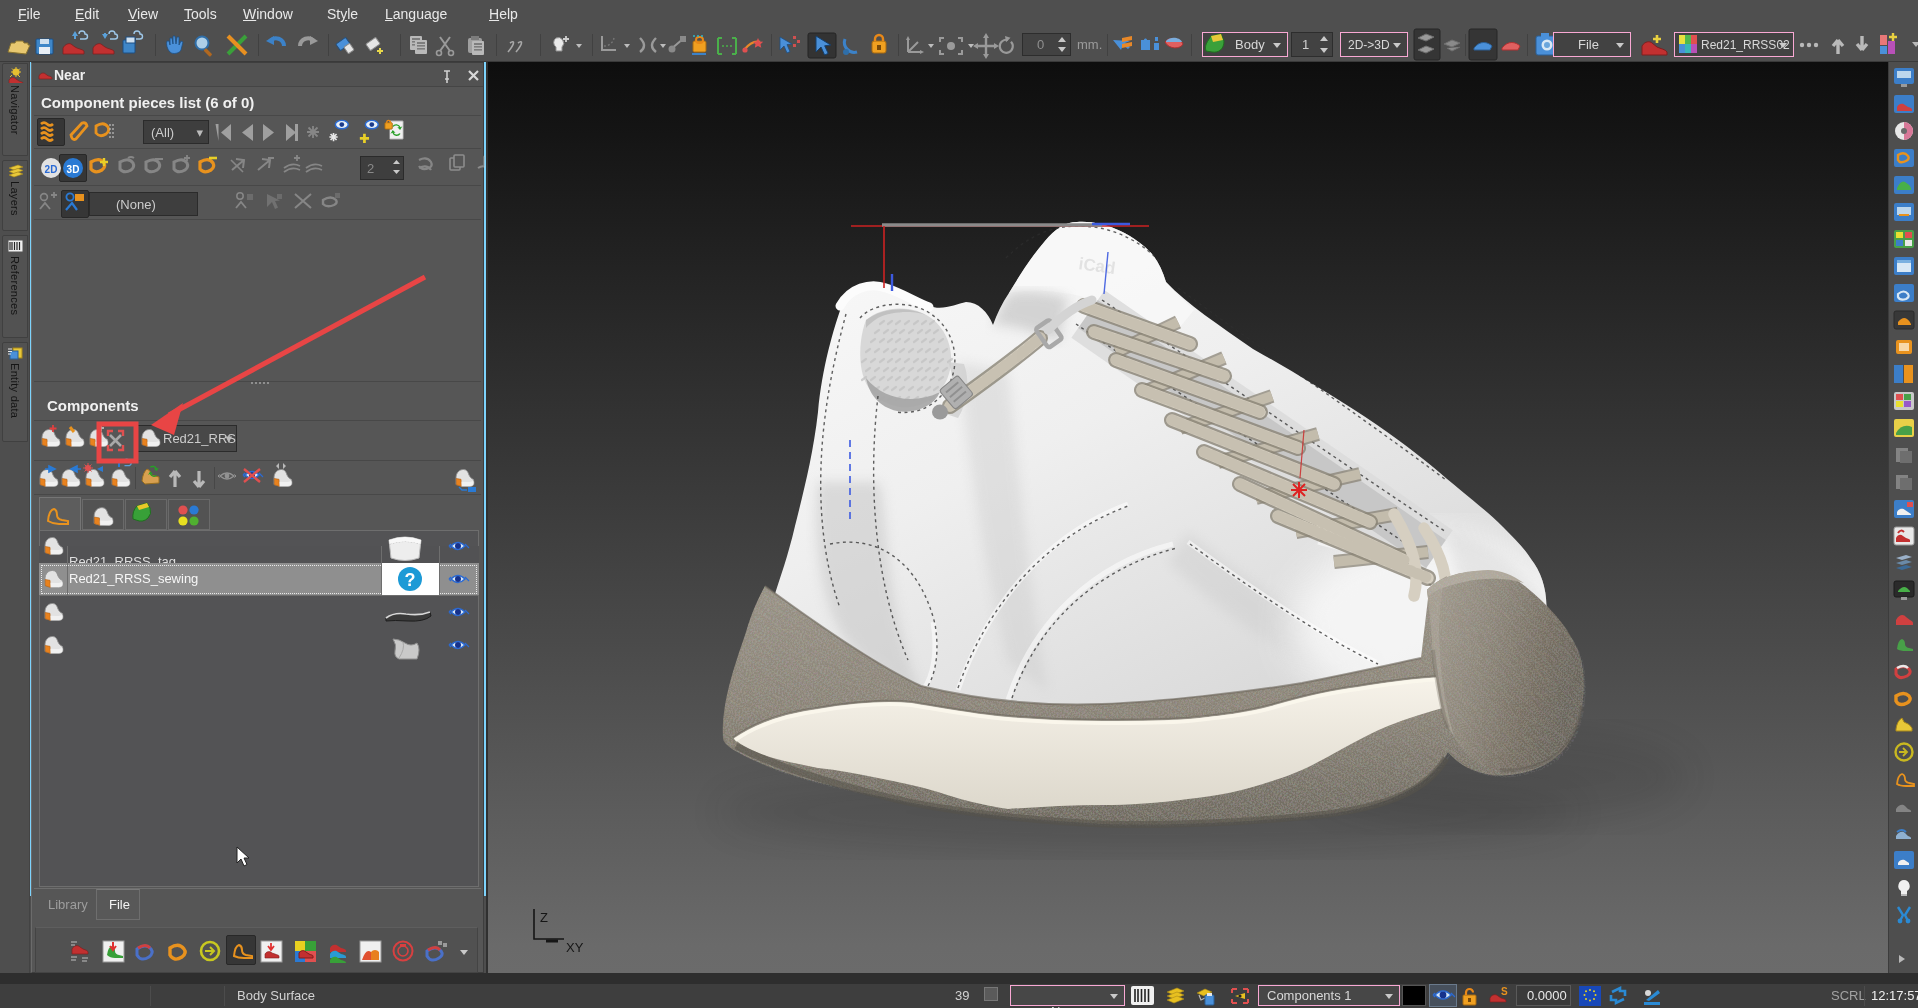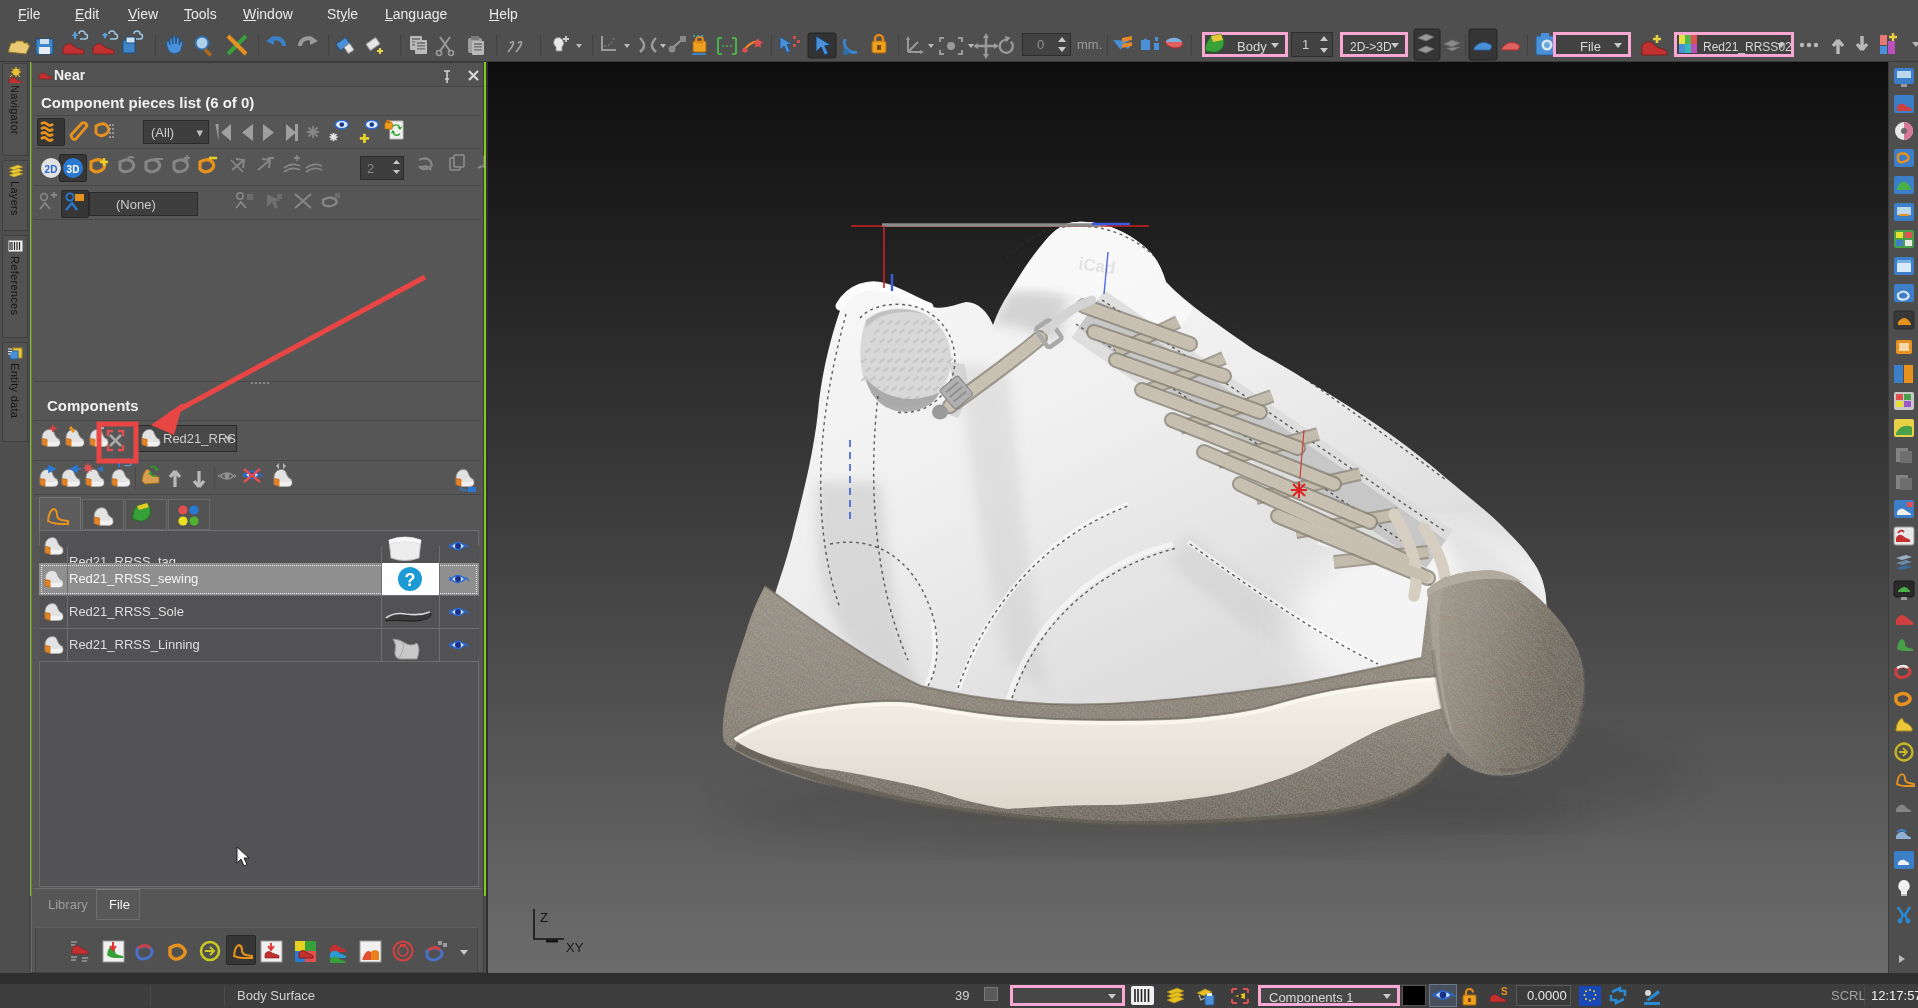--- a/index.html
+++ b/index.html
@@ -1,24 +1,24 @@
 <!DOCTYPE html>
 <html><head><meta charset="utf-8">
 <style>
 *{margin:0;padding:0;box-sizing:border-box}
 html,body{width:1918px;height:1008px;overflow:hidden;background:#4e4e4e;font-family:"Liberation Sans",sans-serif}
-#root{position:relative;width:1918px;height:896px;background:#84cc16}
+#root{position:relative;width:1918px;height:896px;background:#7dd3fc}
 
 #menubar{position:absolute;left:0;top:0;width:1918px;height:28px;background:#4f4f4f;color:#e9e9e9;font-size:14px}
 #menubar span{position:absolute;top:6px}
 #menubar u{text-decoration:underline}
 
 #toolbar{position:absolute;left:0;top:28px;width:1918px;height:34px;background:#4f4f4f;border-bottom:1px solid #3a3a3a}
 .tsep{position:absolute;top:5px;width:1px;height:22px;background:#414141;border-right:1px solid #5d5d5d}
-.combo{position:absolute;background:#424242;border:3px solid #f9a8d4;color:#d8d8d8;font-size:13px}
+.combo{position:absolute;background:#424242;border:1px solid #f9a8d4;color:#d8d8d8;font-size:13px}
 .combo .ar{position:absolute;right:6px;top:50%;margin-top:-2px;width:0;height:0;border-left:4px solid transparent;border-right:4px solid transparent;border-top:5px solid #c9c9c9}
 .spin{position:absolute;background:#424242;border:1px solid #2d2d2d;color:#b9b9b9;font-size:13px}
 .spin .up{position:absolute;right:4px;top:3px;width:0;height:0;border-left:4px solid transparent;border-right:4px solid transparent;border-bottom:5px solid #c9c9c9}
 .spin .dn{position:absolute;right:4px;bottom:3px;width:0;height:0;border-left:4px solid transparent;border-right:4px solid transparent;border-top:5px solid #c9c9c9}
 
 #leftstrip{position:absolute;left:0;top:62px;width:30px;height:911px;background:#4e4e4e;border-right:1px solid #434343}
 .ltab{position:absolute;left:2px;width:26px;background:#525252;border:1px solid #404040;border-radius:2px 0 0 2px}
 .ltab .vtext{position:absolute;left:6px;writing-mode:vertical-rl;color:#151515;font-size:11px;letter-spacing:.3px}
 
 #panel{position:absolute;left:31px;top:62px;width:453px;height:911px;background:#565656;border:1px solid #3e3e3e;border-left:1px solid #6b6b6b}
@@ -331,32 +331,20 @@
       <div class="lcell" style="left:28px"></div>
         <div class="lcell" style="left:342px"></div>
         <div class="lcell" style="left:400px"></div>
     </div>
     <div class="lrow sel" style="top:500px">
       <span style="position:absolute;left:30px;top:8px">Red21_RRSS_sewing</span>
       <div class="lcell" style="left:28px"></div>
         <div class="lcell" style="left:342px;background:#ffffff;width:58px"></div>
         <div class="lcell" style="left:400px"></div>
     </div>
-    <div class="lrow" style="top:533px">
-      <span style="position:absolute;left:30px;top:8px">Red21_RRSS_Sole</span>
-      <div class="lcell" style="left:28px"></div>
-        <div class="lcell" style="left:342px"></div>
-        <div class="lcell" style="left:400px"></div>
-    </div>
-    <div class="lrow" style="top:566px">
-      <span style="position:absolute;left:30px;top:8px">Red21_RRSS_Linning</span>
-      <div class="lcell" style="left:28px"></div>
-        <div class="lcell" style="left:342px"></div>
-        <div class="lcell" style="left:400px"></div>
-    </div>
 
     <span style="position:absolute;left:16px;top:834px;color:#9d9d9d;font-size:13px">Library</span>
     <div style="position:absolute;left:64px;top:826px;width:44px;height:31px;background:#585858;border:1px solid #6e6e6e;border-top:1px solid #7a7a7a"></div>
     <span style="position:absolute;left:77px;top:834px;color:#f2f2f2;font-size:13px">File</span>
     <div class="rowline" style="top:825px;border-bottom:1px solid #6e6e6e"></div>
 
     <div style="position:absolute;left:3px;top:864px;width:443px;height:46px;background:#515151;border:1px solid #444;border-top:1px solid #5e5e5e"></div>
     <div class="btn btnp" style="left:194px;top:872px;width:30px;height:30px"></div>
     <svg id="panelsvg" width="453" height="911" style="position:absolute;left:0;top:0">
       <defs>

